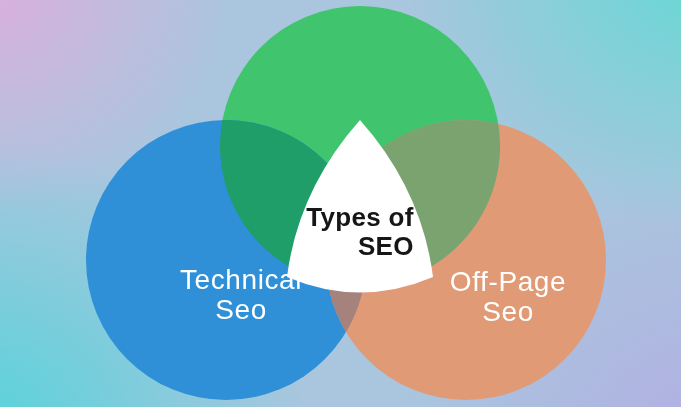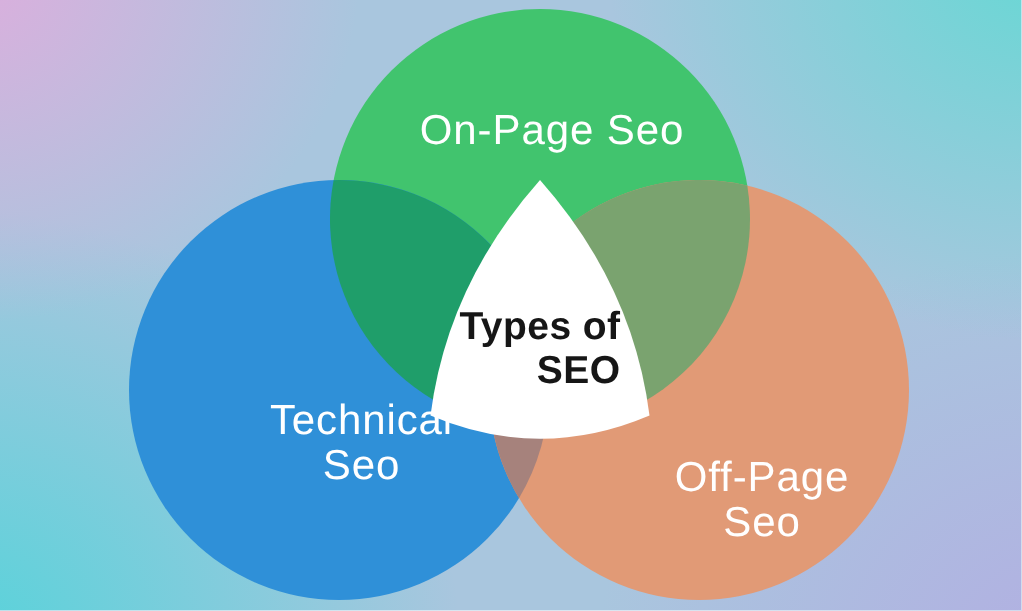--- a/index.html
+++ b/index.html
@@ -16,21 +16,21 @@
     transform:translate(-50%,-50%);
     text-align:center;
     font-size:28px;
     font-weight:500;
     letter-spacing:.6px;
     line-height:30px;
     white-space:nowrap;
   }
   .label-onpage{left:368px;top:87px;}
   .label-technical{left:217px;top:295px;margin-left:24px;}
-  .label-offpage{left:508px;top:297px;margin-top:36px;}
+  .label-offpage{left:508px;top:297px;}
   .center-label{
     position:absolute;
     left:360px;top:232px;
     transform:translate(-50%,-50%);
     text-align:right;
     font-size:26px;
     font-weight:600;
     letter-spacing:.3px;
     line-height:29px;
     white-space:nowrap;
@@ -47,23 +47,20 @@
     <circle cx="226" cy="260" r="140" fill="#2f90d8"></circle>
     <circle cx="466" cy="260" r="140" fill="#e19a76"></circle>
 
     <path d="M 222.4 120.1 A 140 140 0 0 0 363.6 285.9 A 140 140 0 0 0 222.4 120.1 Z" fill="#1f9e6a"></path>
     <path d="M 498.2 123.7 A 140 140 0 0 1 327.8 282.3 A 140 140 0 0 1 498.2 123.7 Z" fill="#7aa36f"></path>
     <path d="M 346 187.9 A 140 140 0 0 1 346 332.1 A 140 140 0 0 1 346 187.9 Z" fill="#a6827c"></path>
 
     <path d="M 360 120 Q 298 190 287 277 Q 360 308 433 277 Q 422 190 360 120 Z" fill="#ffffff"></path>
   </svg>
 
-  <div class="label label-onpage" style="color: rgb(255, 255, 255);">
-    <span>On-Page Seo</span>
-  </div>
 
   <div class="label label-technical" style="color: rgb(255, 255, 255);">
     <span style="display:block">Technical</span>
     <span style="display:block">Seo</span>
   </div>
 
   <div class="label label-offpage" style="color: rgb(255, 255, 255);">
     <span style="display:block">Off-Page</span>
     <span style="display:block">Seo</span>
   </div>

